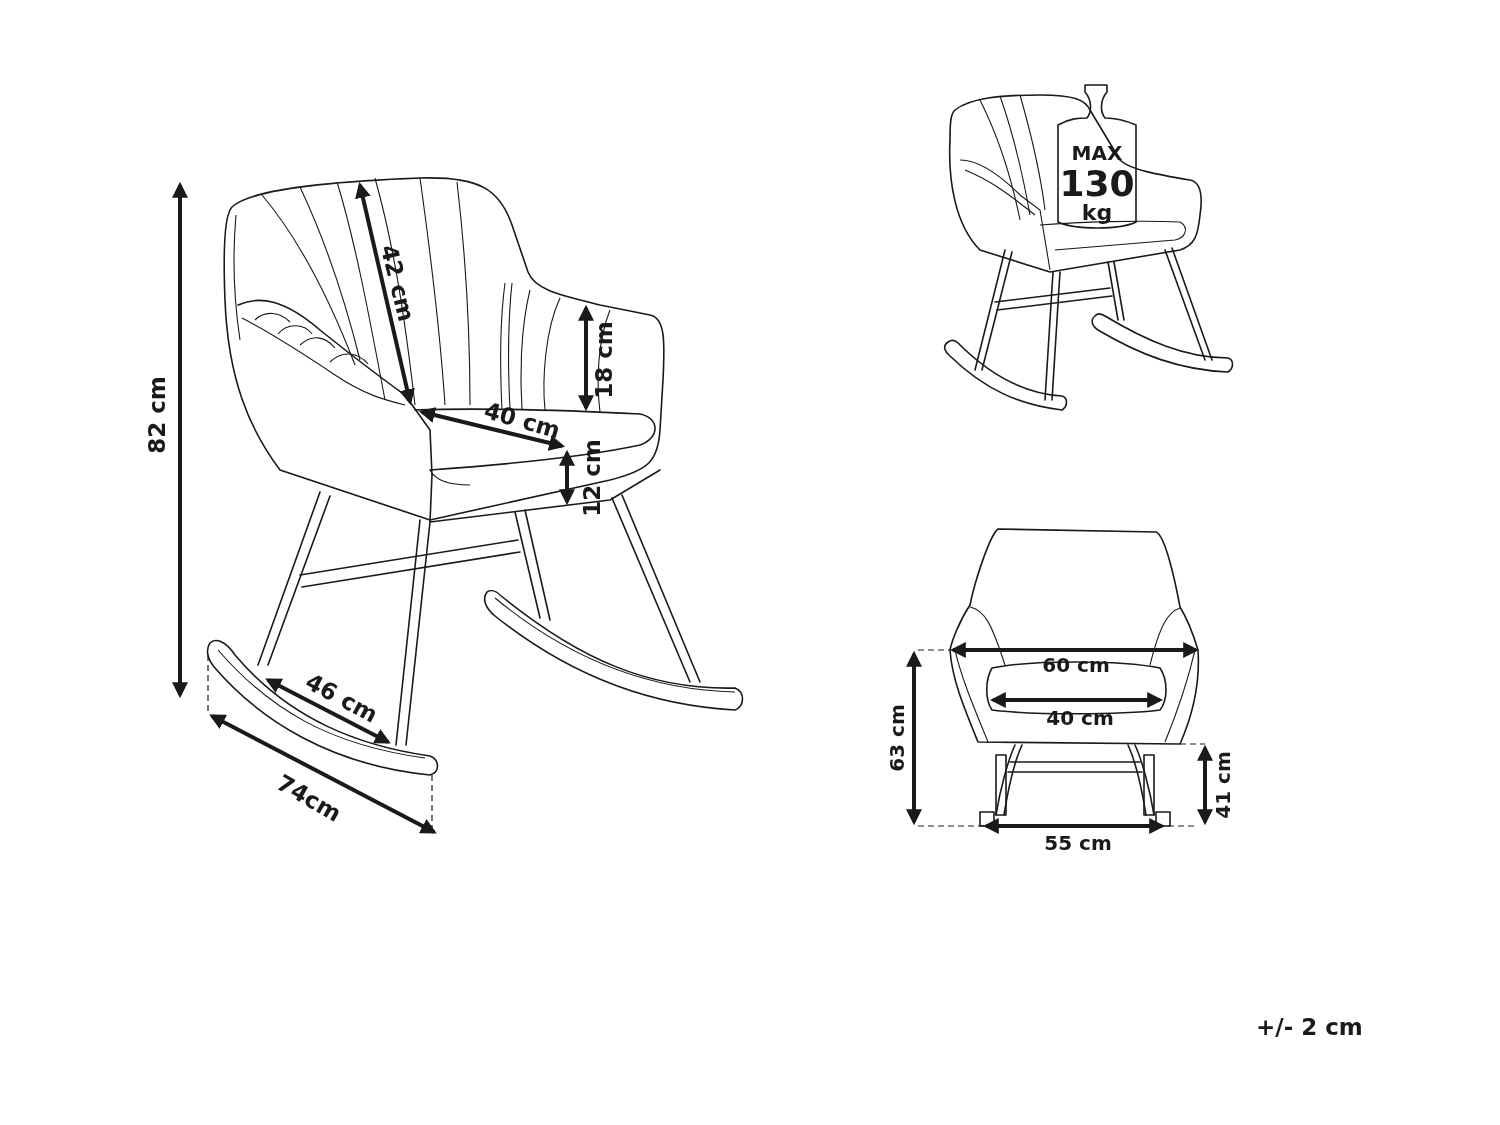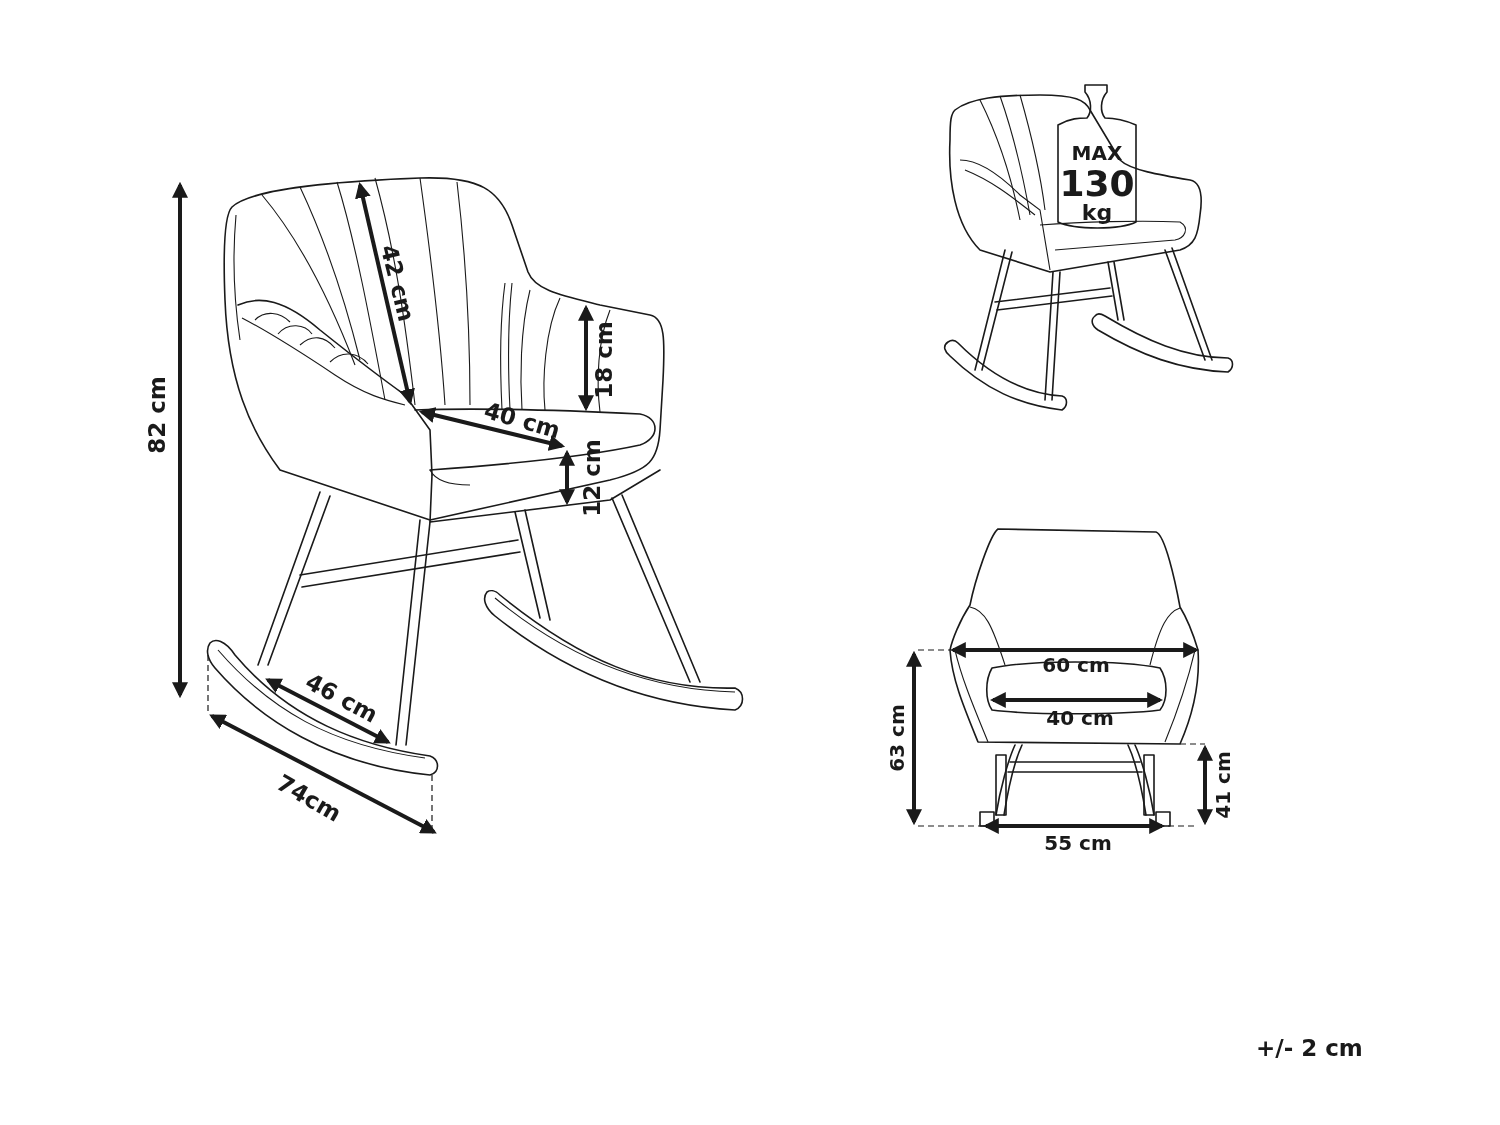--- a/index.html
+++ b/index.html
@@ -3,21 +3,21 @@
 <meta charset="utf-8">
 <style>
   html, body { margin: 0; padding: 0; background: #ffffff; }
   body { width: 1500px; height: 1125px; position: relative; overflow: hidden; font-family: "DejaVu Sans", sans-serif; }
   svg { position: absolute; left: 0; top: 0; }
   .line { fill: none; stroke: #1a1a1a; stroke-width: 1.6; stroke-linejoin: round; stroke-linecap: round; }
   .thin { fill: none; stroke: #1a1a1a; stroke-width: 1.1; }
   .dim { stroke: #1a1a1a; stroke-width: 4; fill: none; }
   .dash { stroke: #1a1a1a; stroke-width: 1.2; stroke-dasharray: 6 4; fill: none; }
   .lbl { font-family: "DejaVu Sans", sans-serif; font-weight: bold; fill: #1a1a1a; }
-  .tol { position: absolute; left: 1256px; top: 1014px; font-weight: bold; font-size: 23px; color: #1a1a1a; font-family: "DejaVu Sans", sans-serif; margin-top: 21px; }
+  .tol { position: absolute; left: 1256px; top: 1014px; font-weight: bold; font-size: 23px; color: #1a1a1a; font-family: "DejaVu Sans", sans-serif; }
 </style>
 </head>
 <body>
 
 <svg width="1500" height="1125" viewBox="0 0 1500 1125">
   <defs>
     <marker id="ah" viewBox="0 0 10 10" refX="8" refY="5" markerWidth="4" markerHeight="4" orient="auto-start-reverse">
       <path d="M0,0 L10,5 L0,10 z" fill="#1a1a1a"></path>
     </marker>
   </defs>

